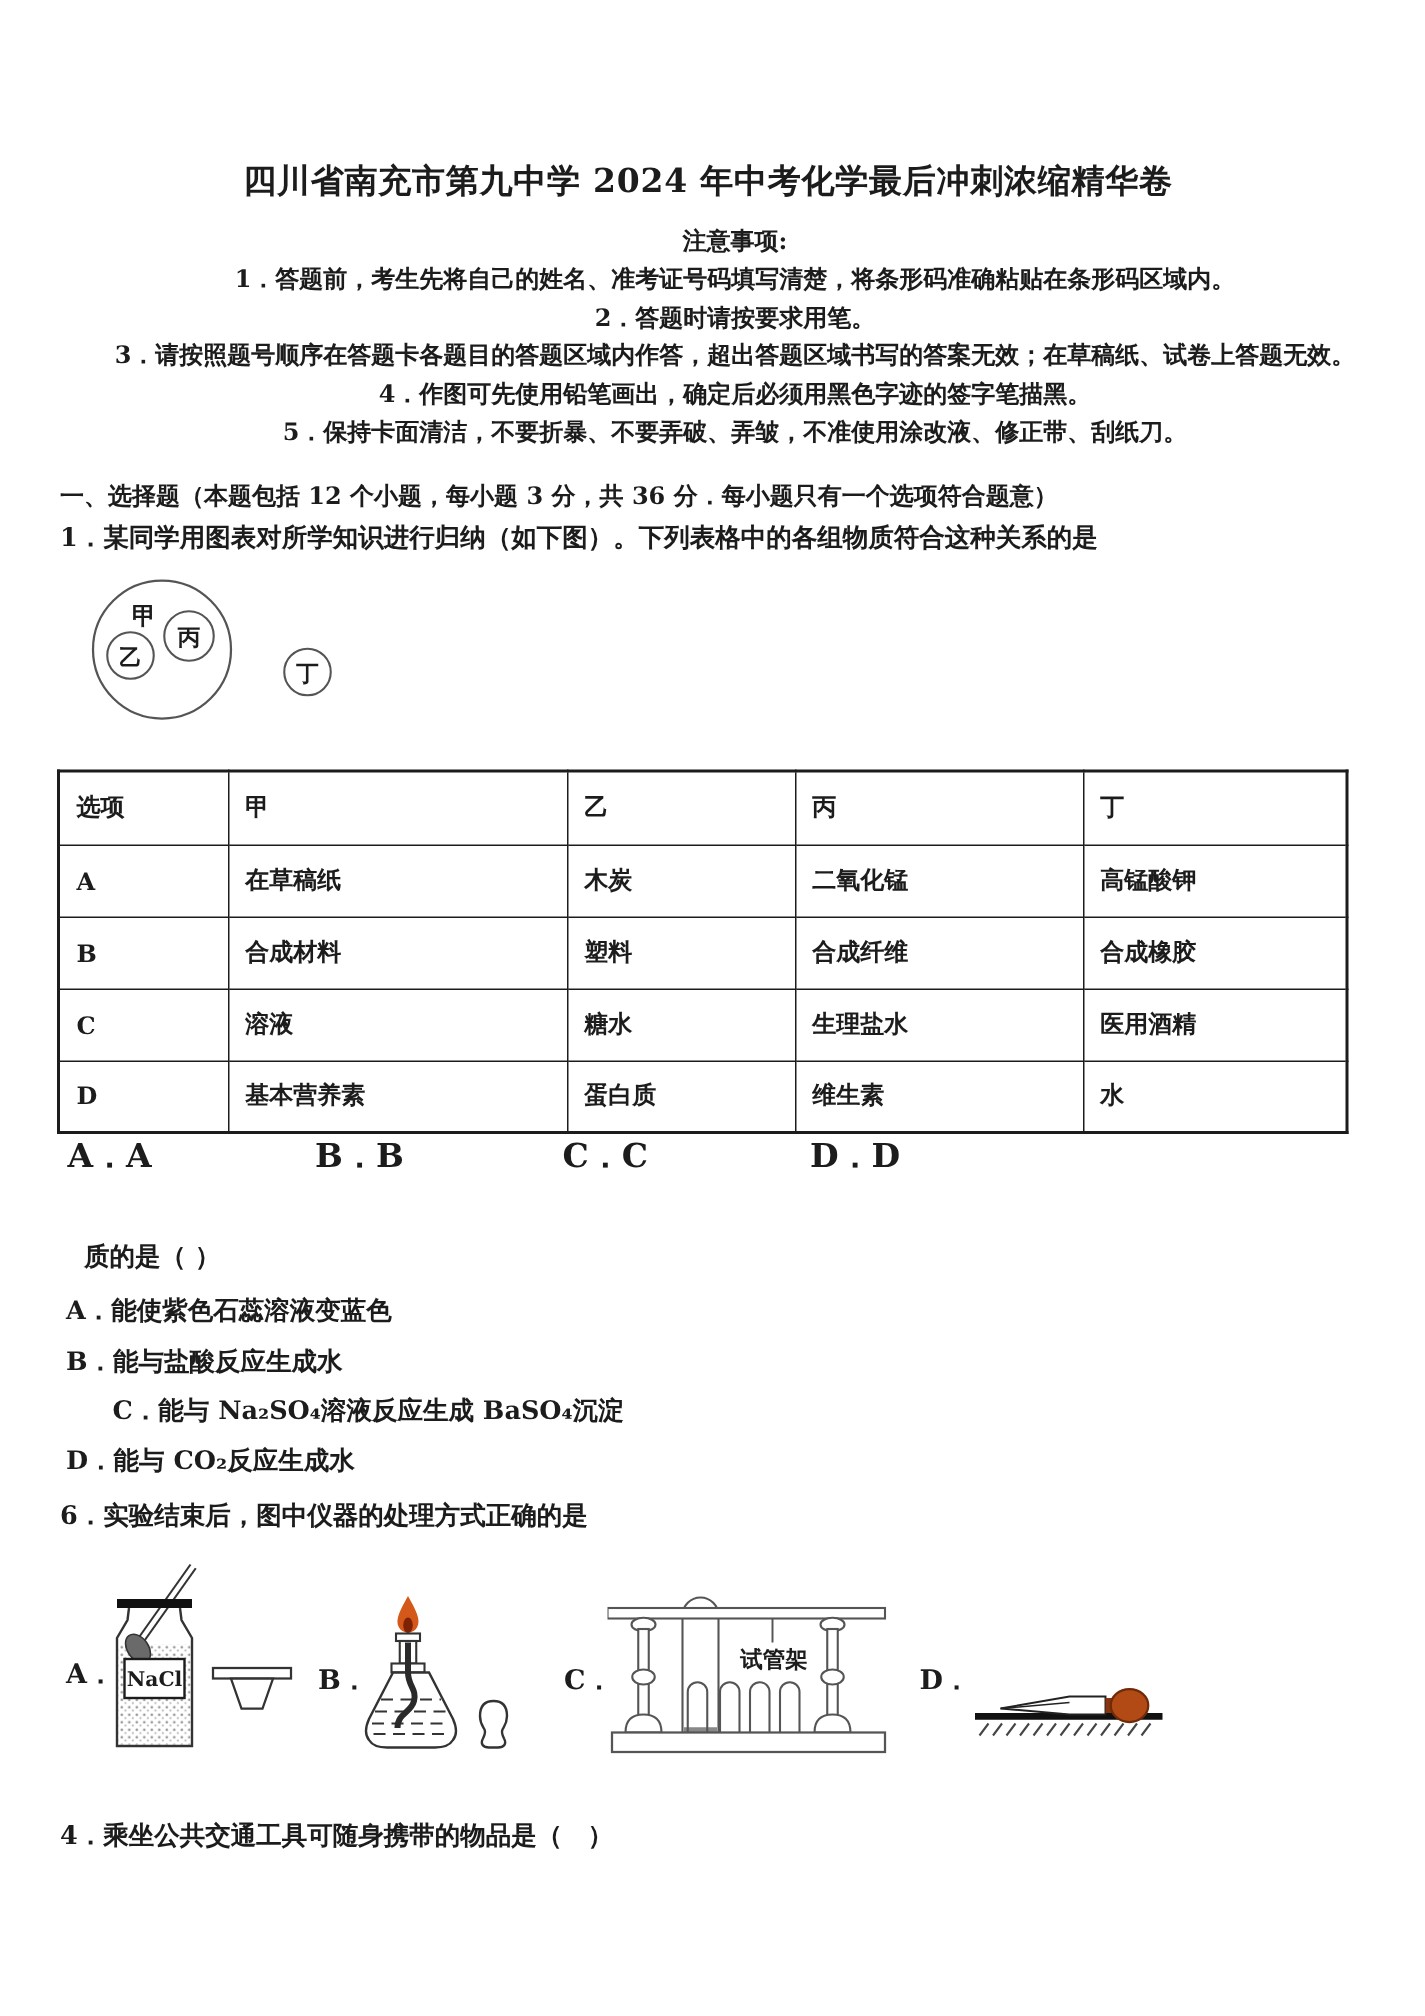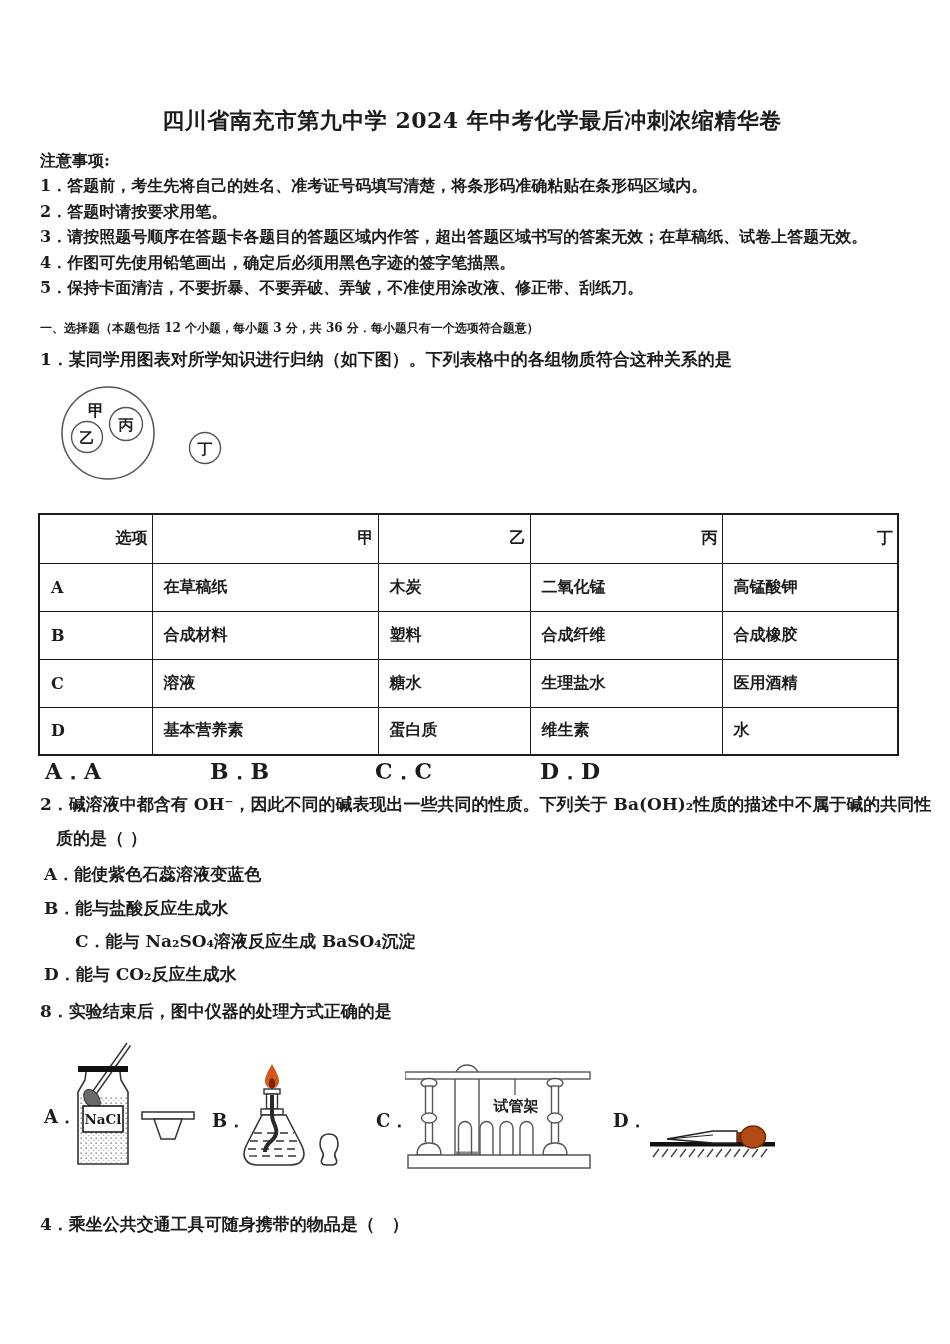--- a/index.html
+++ b/index.html
@@ -7,33 +7,33 @@
     position:relative; width:950px; height:1344px; background:#ffffff;
     font-family:"DejaVu Serif","Liberation Serif",serif;
     color:#1c1c1c; font-weight:600; overflow:hidden;
   }
   .abs { position:absolute; }
   .line { position:absolute; white-space:nowrap; font-size:17px; line-height:1.25; }
   .title {
     position:absolute; top:106px; left:0; width:944px; text-align:center;
     font-size:22px; font-weight:700; letter-spacing:0.5px;
   }
-  .notes { position:absolute; left:40px; top:148px; width:900px; font-size:16px; }
+  .notes { position:absolute; left:40px; top:148px; width:900px; font-size:16px;text-align:center; }
   .notes div { line-height:25.4px; white-space:nowrap; }
-  .section-heading { font-size:12px;text-align:right; }
+  .section-heading { font-size:16px;text-align:right; }
   table.q1 {
     position:absolute; left:38px; top:513px; border-collapse:collapse;
     border:2px solid #1c1c1c; table-layout:fixed; width:859px;
   }
   table.q1 td {
     border:1.5px solid #1c1c1c; font-size:16px; padding:0 4px 0 11px;
     vertical-align:middle; overflow:hidden; white-space:nowrap;
   }
   table.q1 tr { height:48px; }
-  table.q1 tr.hdr { height:49px;text-align:right; }
+  table.q1 tr.hdr { height:49px; }
   .letter { font-weight:700; }
   .optline { font-size:22px; font-weight:700; }
   svg { display:block; }
   svg text { font-family:"DejaVu Serif","Liberation Serif",serif; font-weight:600; fill:#1c1c1c; }
 </style>
 </head>
 <body>
 
 <div class="page">
 
@@ -108,28 +108,27 @@
       <td>水</td>
     </tr>
   </tbody>
     </table>
 
   <span class="line optline" style="left:45px;  top:758px;">A．A</span>
   <span class="line optline" style="left:210px; top:758px;">B．B</span>
   <span class="line optline" style="left:375px; top:758px;">C．C</span>
   <span class="line optline" style="left:540px; top:758px;">D．D</span>
 
-  <div class="line" style="left:40px; top:794px;">2．碱溶液中都含有 OH⁻，因此不同的碱表现出一些共同的性质。下列关于 Ba(OH)₂性质的描述中不属于碱的共同性</div>
   <div class="line" style="left:56px; top:828px;">质的是（ ）</div>
   <div class="line" style="left:44px; top:864px;">A．能使紫色石蕊溶液变蓝色</div>
   <div class="line" style="left:44px; top:898px;">B．能与盐酸反应生成水</div>
   <div class="line" style="left:44px; top:931px;margin-left:31px;">C．能与 Na₂SO₄溶液反应生成 BaSO₄沉淀</div>
   <div class="line" style="left:44px; top:964px;">D．能与 CO₂反应生成水</div>
 
-  <div class="line" style="left:40px; top:1001px;">8．实验结束后，图中仪器的处理方式正确的是</div>
+  <div class="line" style="left:40px; top:1001px;">6．实验结束后，图中仪器的处理方式正确的是</div>
 
   <span class="line optline" style="left:44px;  top:1106px; font-size:18px;">A．</span>
   <span class="line optline" style="left:212px; top:1110px; font-size:18px;">B．</span>
   <span class="line optline" style="left:376px; top:1110px; font-size:18px;">C．</span>
   <span class="line optline" style="left:613px; top:1110px; font-size:18px;">D．</span>
 
   <svg class="abs" style="left:70px; top:1042px;" width="130" height="130" viewBox="0 0 130 130">
     <defs>
       <pattern id="stipple" width="5" height="5" patternUnits="userSpaceOnUse">
         <circle cx="1.2" cy="1.2" r="0.9" fill="#9a9a9a"></circle>

